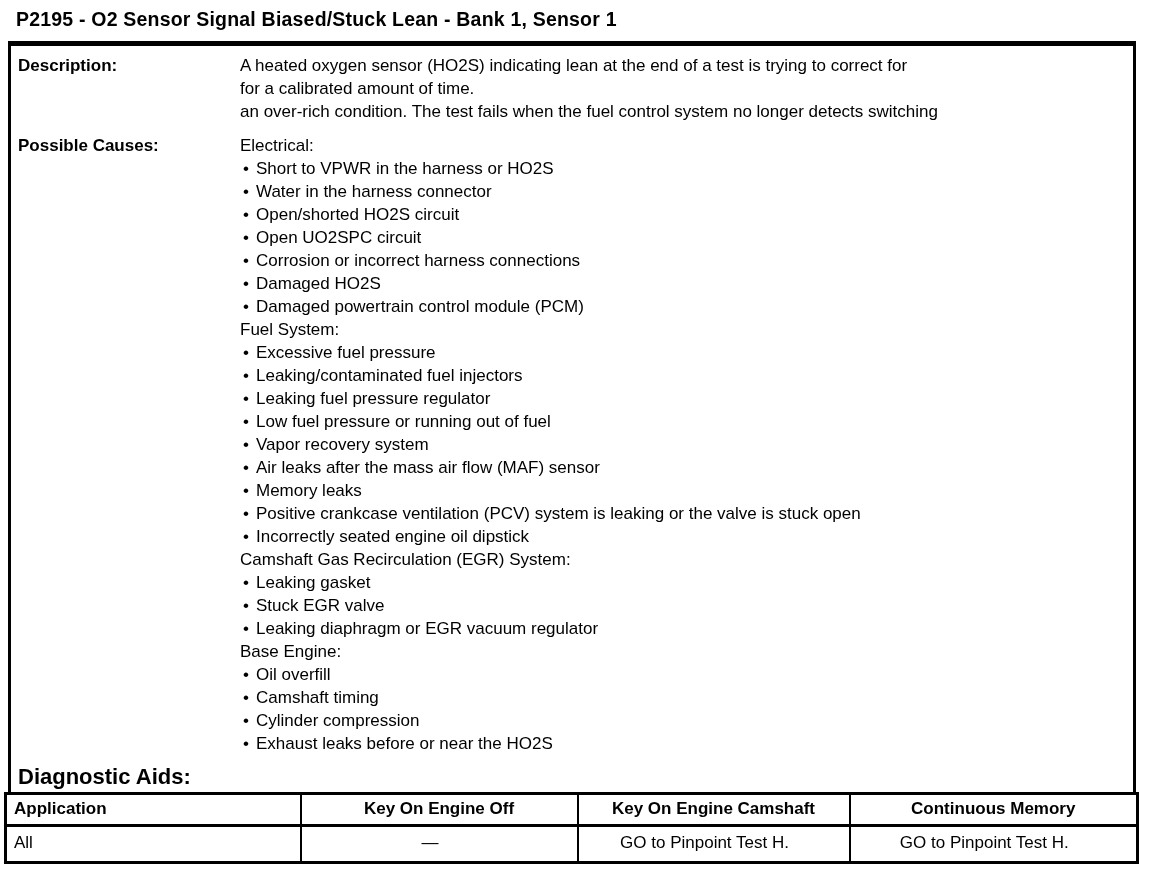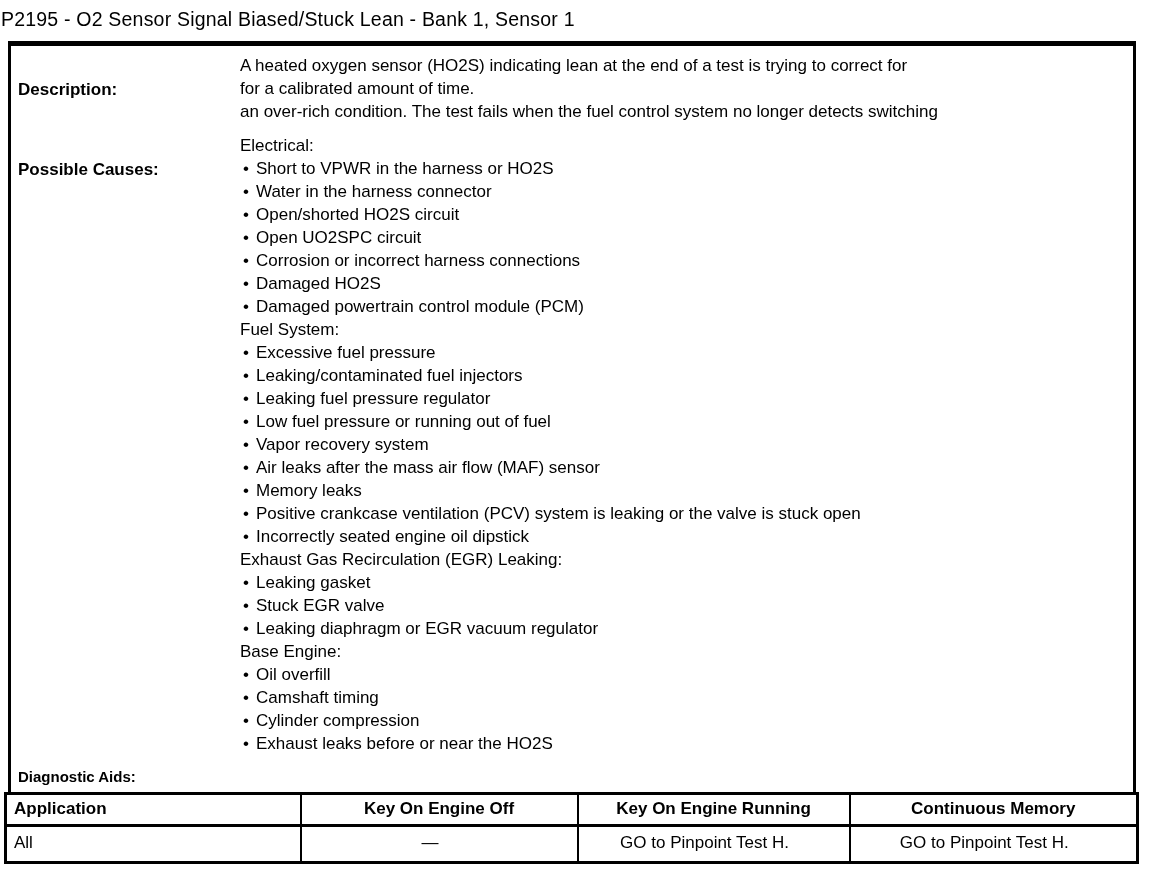--- a/index.html
+++ b/index.html
@@ -8,60 +8,59 @@
     width: 1152px;
     height: 890px;
     background: #ffffff;
     color: #000000;
     font-family: "Liberation Sans", "DejaVu Sans", sans-serif;
     -webkit-font-smoothing: none;
   }
   .page { position: relative; width: 1152px; height: 890px; overflow: hidden; }
 
   .doc-title {
-    margin: 8px 0 0 1px;
+    margin: 8px 0 0 16px;
     font-size: 19.5px;
     line-height: 23px;
-    font-weight: 400;
+    font-weight: 700;
     letter-spacing: 0.2px;
   }
 
   
   .info-box {
     margin: 10px 0 0 8px;
     width: 1128px;
     border: 3px solid #000;
     border-top-width: 5px;
     border-bottom: 0;
   }
   .info-row { display: flex; align-items: flex-start; }
   .row-label {
     flex: 0 0 229px;
     font-size: 17px;
     line-height: 23px;
     font-weight: 700;
     padding-left: 7px;
-    margin-top: 24px;
   }
   .row-content {
     flex: 1;
     font-size: 17px;
     line-height: 23px;
     padding-right: 8px;
   }
   .desc-row { padding-top: 8px; }
   .causes-row { padding-top: 11px; }
 
   .cause-heading { line-height: 23px; }
   .bullet-line { display: flex; line-height: 23px; }
   .bullet { flex: 0 0 16px; padding-left: 3px; }
   .bullet-text { flex: 1; }
 
   .diag-aids {
-    font-size: 15px;
+    font-size: 22px;
     line-height: 23px;
     font-weight: 700;
     padding: 10px 0 4px 7px;
   }
 
   
   .action-table {
     border-collapse: collapse;
     margin-left: 4px;
     width: 1132px;
@@ -170,21 +169,21 @@
             <span class="bullet-text">Memory leaks</span>
           </div>
           <div class="bullet-line">
             <span class="bullet">•</span>
             <span class="bullet-text">Positive crankcase ventilation (PCV) system is leaking or the valve is stuck open</span>
           </div>
           <div class="bullet-line">
             <span class="bullet">•</span>
             <span class="bullet-text">Incorrectly seated engine oil dipstick</span>
           </div>
-          <div class="cause-heading">Exhaust Gas Recirculation (EGR) Leaking:</div>
+          <div class="cause-heading">Camshaft Gas Recirculation (EGR) System:</div>
           <div class="bullet-line">
             <span class="bullet">•</span>
             <span class="bullet-text">Leaking gasket</span>
           </div>
           <div class="bullet-line">
             <span class="bullet">•</span>
             <span class="bullet-text">Stuck EGR valve</span>
           </div>
           <div class="bullet-line">
             <span class="bullet">•</span>
@@ -217,21 +216,21 @@
     <colgroup id="action-cols">
         <col class="col-0">
         <col class="col-1">
         <col class="col-2">
         <col class="col-3">
       </colgroup>
     <thead>
       <tr id="action-head">
           <th>Application</th>
           <th>Key On Engine Off</th>
-          <th>Key On Engine Running</th>
+          <th>Key On Engine Camshaft</th>
           <th>Continuous Memory</th>
         </tr>
     </thead>
     <tbody id="action-body">
         <tr>
           <td>All</td>
           <td>—</td>
           <td>GO to Pinpoint Test H.</td>
           <td>GO to Pinpoint Test H.</td>
         </tr>

